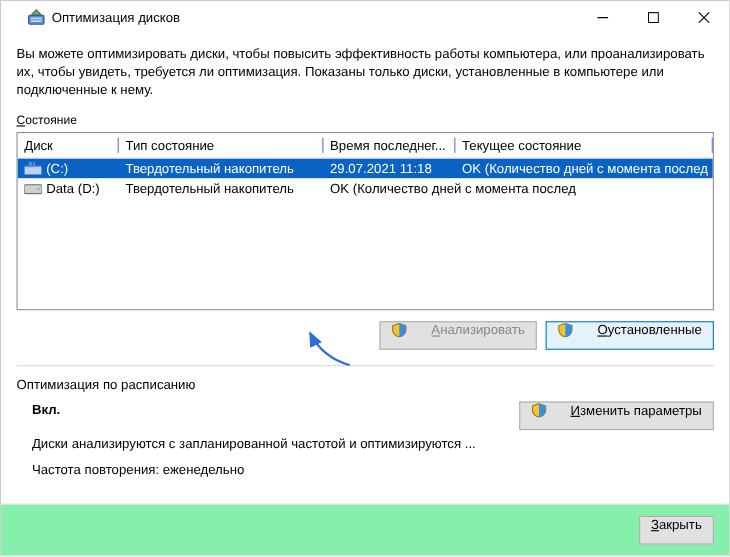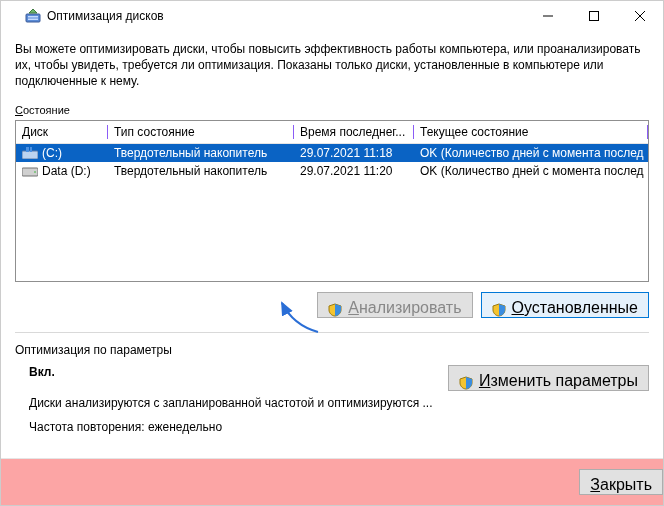--- a/index.html
+++ b/index.html
@@ -20,31 +20,31 @@
 .c-type{width:186px}
 .c-time{width:120px}
 .c-state{flex:1}
 .rows{height:calc(100% - 22px);overflow:hidden}
 .row{display:flex;height:18px;align-items:center;font-size:12px}
 .row.sel{background:#0a63c4;color:#fff}
 .row>div{padding:0 6px;box-sizing:border-box;overflow:hidden;white-space:nowrap}
 .row .c-disk{display:flex;align-items:center;gap:4px}
 .diskico{width:16px;height:12px;display:inline-block}
 .btnrow{display:flex;justify-content:flex-end;gap:8px;margin-top:10px}
-.btn{height:24px;padding:0 10px;background:#e1e1e1;border:1px solid #adadad;display:inline-flex;align-items:flex-end;gap:6px;font-size:16px;cursor:default}
+.btn{height:24px;padding:0 10px;background:#e1e1e1;border:1px solid #adadad;display:inline-flex;align-items:flex-start;gap:22px;font-size:12px;cursor:default}
 .btn.def{border:1px solid #0078d7;background:#e5f1fb}
 .btn.dis{color:#888}
 .shield{width:14px;height:14px;display:inline-block}
 .sep{height:1px;background:#d9d9d9;margin:14px 0 10px 0}
 .sched{margin-bottom:8px}
 .sched-body{display:flex;gap:12px}
 .sched-text{flex:1;padding-left:14px}
 .sched-text .bold{font-weight:600;margin-bottom:17px}
 .sched-text .line{margin-bottom:10px}
-.footer{position:absolute;left:0;right:0;bottom:0;height:46px;background:#fca5a5;border-top:1px solid #e5e5e5;display:flex;align-items:center;justify-content:flex-end;}
+.footer{position:absolute;left:0;right:0;bottom:0;height:46px;background:#86efac;border-top:1px solid #e5e5e5;display:flex;align-items:center;justify-content:flex-end;padding-right:14px}
 .arrow{position:absolute;left:262px;top:176px;z-index:5;pointer-events:none}
 </style>
 </head>
 <body>
 
 <div class="window">
 
   <div class="titlebar">
     <span class="ico">
       <svg width="16" height="16" viewBox="0 0 16 16">
@@ -108,21 +108,20 @@
           <div class="c-disk">
             <span class="diskico">
               <svg width="16" height="12" viewBox="0 0 16 12">
                   <rect x="0" y="3" width="16" height="8" rx="1" fill="#d0d0d0" stroke="#707070"></rect>
                   <circle cx="13" cy="7" r="1" fill="#70c070"></circle>
                 </svg>
             </span>
             <span>Data (D:)</span>
           </div>
           <div class="c-type">Твердотельный накопитель</div>
-          <div class="c-time">29.07.2021 11:20</div>
           <div class="c-state">OK (Количество дней с момента послед</div>
         </div>
       </div>
 
       <svg class="arrow" width="60" height="40">
         <defs>
             <marker id="ah" markerWidth="8" markerHeight="8" refX="6" refY="3" orient="auto">
               <path d="M0,0 L7,3 L0,6 Z" fill="#2a6ed6"></path>
             </marker>
           </defs>
@@ -146,21 +145,21 @@
               <path d="M7 1 L13 3 V7 C13 10 10 13 7 13 C4 13 1 10 1 7 V3 Z" fill="#f4c430" stroke="#9a7b10"></path>
               <path d="M7 1 L13 3 V7 C13 10 10 13 7 13 Z" fill="#3a8de0"></path>
             </svg>
         </span>
         <span><span style="text-decoration:underline">О</span><span>установленные</span></span>
       </div>
     </div>
 
     <div class="sep"></div>
 
-    <div class="sched">Оптимизация по параметры</div>
+    <div class="sched">Оптимизация по расписанию</div>
 
     <div class="sched-body">
       <div class="sched-text">
         <div class="bold">Вкл.</div>
         <div class="line">Диски анализируются с запланированной частотой и оптимизируются ...</div>
         <div class="line">Частота повторения: еженедельно</div>
       </div>
       <div>
         <div class="btn">
           <span class="shield">

